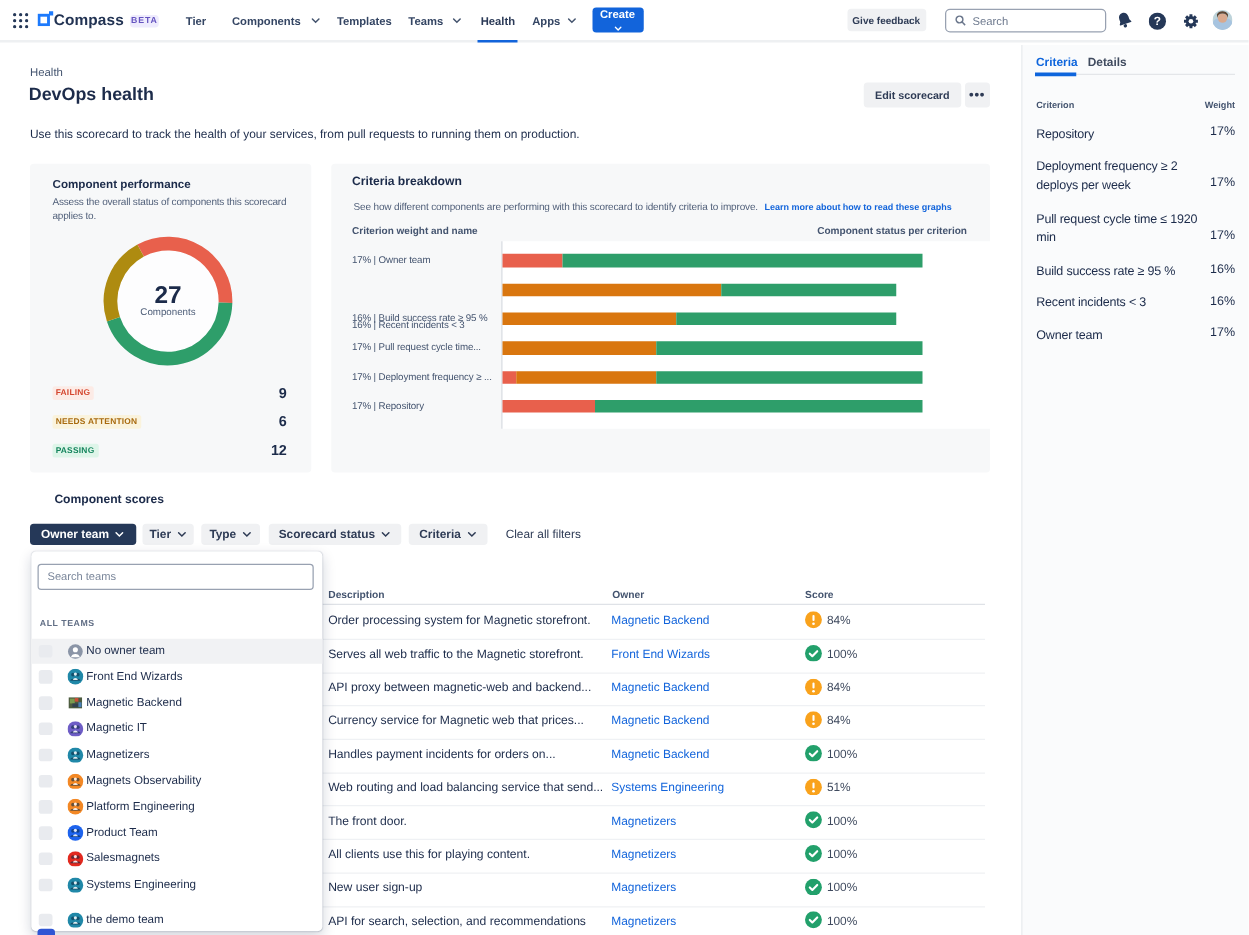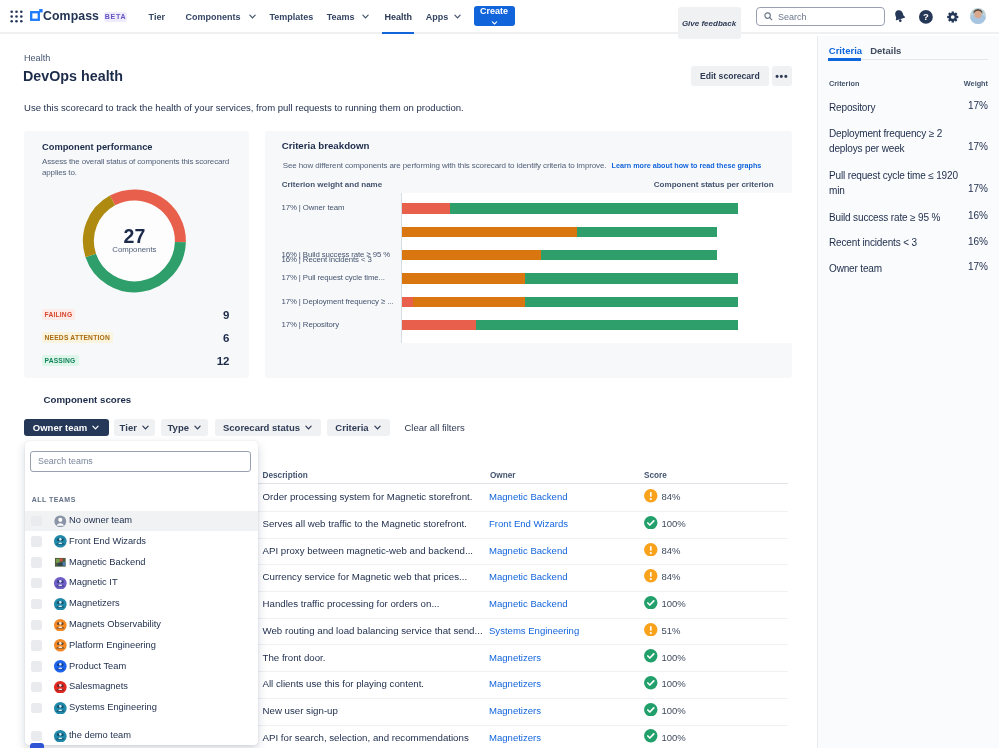--- a/index.html
+++ b/index.html
@@ -67,21 +67,21 @@
 <svg class="chev" style="left:453.8px;" viewBox="0 0 8 8">
     <path d="M1 2.5 L4 5.5 L7 2.5" stroke="#44546e" stroke-width="1.4" fill="none" stroke-linecap="round"></path>
   </svg>
 
 <div class="abs" style="left:473.5px;top:6.3px;width:41px;height:19.8px;background:#1264db;border-radius:3px;display:flex;align-items:center;justify-content:center;gap:4px;z-index:6;flex-direction:column;">
   <span style="color:#fff;font-size:9px;font-weight:600;">Create</span>
   <svg width="7" height="7" viewBox="0 0 8 8">
       <path d="M1 2.5 L4 5.5 L7 2.5" stroke="#fff" stroke-width="1.5" fill="none" stroke-linecap="round"></path>
     </svg>
 </div>
-<div class="btn-gray" style="left:677.5px;top:7px;width:63px;height:32px;font-size:8px;font-style:italic;">Give feedback</div>
+<div class="btn-gray" style="left:677.5px;top:7px;width:63px;height:18px;font-size:8px;">Give feedback</div>
 <div class="abs" style="left:756px;top:6.5px;width:128.5px;height:19px;border:1px solid #98a1b1;border-radius:4px;background:#fff;z-index:6;">
   <svg class="abs" style="left:7px;top:4.5px;" width="9" height="9" viewBox="0 0 10 10">
       <circle cx="4" cy="4" r="3" fill="none" stroke="#6b778c" stroke-width="1.3"></circle>
       <path d="M6.3 6.3 L9 9" stroke="#6b778c" stroke-width="1.3"></path>
     </svg>
   <span class="abs" style="left:21px;top:4px;font-size:9px;color:#6b778c;">Search</span>
 </div>
 <svg class="abs" style="left:892.5px;top:8.5px;z-index:6;" width="13" height="14" viewBox="0 0 16 17">
   <g transform="rotate(-18 8 8)">
   <path fill="#253858" d="M8 1.2 C5.1 1.2 3.3 3.4 3.3 6.2 L3.3 9.4 L2.1 11.4 C1.9 11.9 2.1 12.4 2.7 12.4 L13.3 12.4 C13.9 12.4 14.1 11.9 13.9 11.4 L12.7 9.4 L12.7 6.2 C12.7 3.4 10.9 1.2 8 1.2 Z"></path>
@@ -249,21 +249,21 @@
     <span class="towner">Magnetic Backend</span>
     <svg width="13.5" height="13.5" viewBox="0 0 12 12" style="position:absolute;left:386px;top:-2.2px;">
         <circle cx="6" cy="6" r="6" fill="#f9a21c"></circle>
         <rect x="5.3" y="2.6" width="1.5" height="4.4" rx="0.7" fill="#fff"></rect>
         <circle cx="6.05" cy="8.9" r="0.95" fill="#fff"></circle>
       </svg>
     <span class="tscore">84%</span>
     </div>
     <div class="sep" style="top:591px;"></div>
     <div class="trow" style="top:598.1px;">
-    <span class="tdesc">Handles traffic processing for orders on...</span>
+    <span class="tdesc">Handles payment incidents for orders on...</span>
     <span class="towner">Magnetic Backend</span>
     <svg width="13.5" height="13.5" viewBox="0 0 12 12" style="position:absolute;left:386px;top:-2.2px;">
         <circle cx="6" cy="6" r="6" fill="#22a06b"></circle>
         <path d="M3.4 6.2 L5.2 8 L8.7 4.4" stroke="#fff" stroke-width="1.5" fill="none" stroke-linecap="round" stroke-linejoin="round"></path>
       </svg>
     <span class="tscore">100%</span>
     </div>
     <div class="sep" style="top:617.6999999999999px;"></div>
     <div class="trow" style="top:624.8px;">
     <span class="tdesc">Web routing and load balancing service that send...</span>

